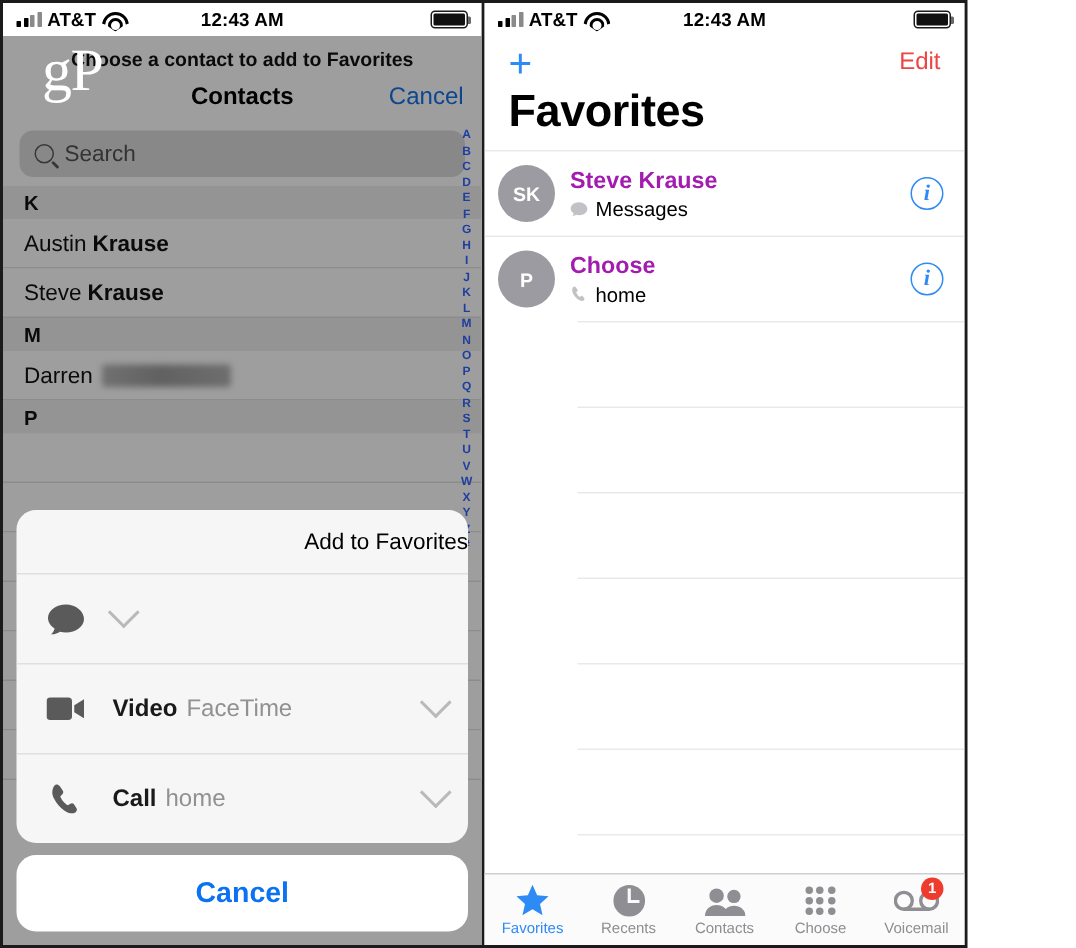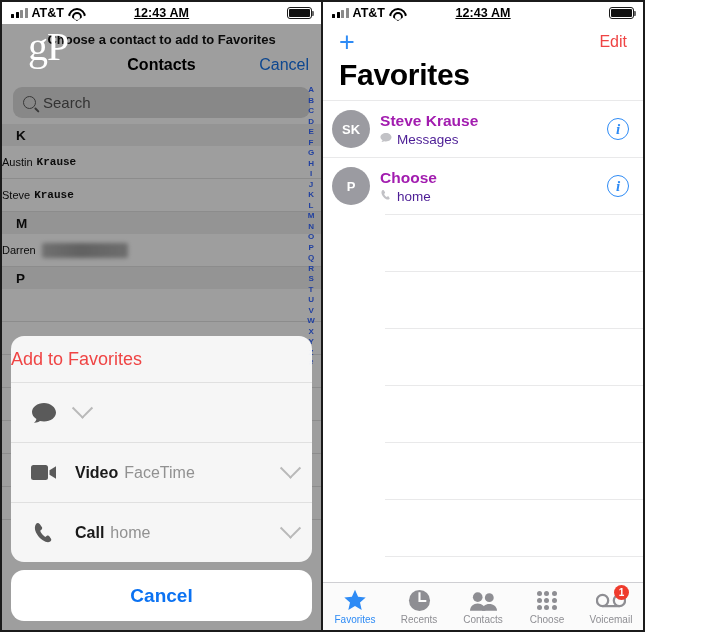--- a/index.html
+++ b/index.html
@@ -34,21 +34,21 @@
     height: 22px;
     display: flex;
     align-items: center;
     padding: 0 9px;
     font-size: 12.5px;
     font-weight: bold;
     color: #000;
     flex: 0 0 auto;
   }
   .sb-left  { display: flex; align-items: center; gap: 4px; width: 110px; }
-  .sb-mid   { flex: 1; text-align: center; letter-spacing: .1px; text-decoration: underline; }
+  .sb-mid   { flex: 1; text-align: center; letter-spacing: .1px; }
   .sb-right { width: 110px; display: flex; justify-content: flex-end; align-items: center; }
   .signal { display: flex; align-items: flex-end; gap: 1.5px; height: 10px; }
   .signal i { display: block; width: 3px; background: #000; border-radius: .5px; }
   .signal i:nth-child(1) { height: 4px; }
   .signal i:nth-child(2) { height: 6px; }
   .signal i:nth-child(3) { height: 8px; background: #8a8a8a; }
   .signal i:nth-child(4) { height: 10px; background: #8a8a8a; }
   .carrier { font-size: 12.5px; font-weight: bold; }
   .wifi { width: 14px; height: 11px; position: relative; }
   .wifi::before {
@@ -141,27 +141,27 @@
     background: #efefef;
     display: flex; align-items: center;
     padding-left: 14px;
     font-size: 13.5px;
     font-weight: bold;
     color: #111;
   }
   .contact-row {
     height: 33px;
     display: flex; align-items: center;
-    padding-left: 0;
-    font-size: 11px;
+    padding-left: 14px;
+    font-size: 15px;
     color: #111;
     border-bottom: 1px solid #e2e2e2;
     background: #fff;
   }
-  .contact-row .last { font-weight: bold; margin-left: 4px; font-family: Liberation Mono, monospace; }
+  .contact-row .last { font-weight: bold; margin-left: 4px; }
   .redacted {
     display: inline-block;
     width: 86px; height: 15px;
     margin-left: 6px;
     background: linear-gradient(90deg,#b6b6b6,#9d9d9d 45%,#b2b2b2);
     filter: blur(2px);
     border-radius: 2px;
     vertical-align: middle;
   }
 
@@ -195,23 +195,23 @@
     padding: 0 9px 9px;
     z-index: 10;
   }
   .sheet-card {
     background: rgba(250,250,250,0.96);
     border-radius: 13px;
     overflow: hidden;
     margin-bottom: 8px;
   }
   .sheet-title {
-    text-align: left;
-    font-size: 18px;
-    color: #ef4444;
+    text-align: right;
+    font-size: 15px;
+    color: #000000;
     padding: 13px 0 12px;
   }
   .sheet-item {
     display: flex; align-items: center;
     height: 60px;
     padding: 0 14px 0 18px;
     border-top: 1px solid #e0e0e0;
     gap: 16px;
   }
   .sheet-icon {
@@ -272,22 +272,22 @@
     width: 38px; height: 38px; border-radius: 50%;
     background: #9b9ba1;
     color: #fff;
     display: flex; align-items: center; justify-content: center;
     font-size: 13px; font-weight: bold;
     flex: 0 0 38px;
   }
   .fav-meta { flex: 1; display: flex; flex-direction: column; gap: 2px; }
   .fav-name { font-size: 15.5px; font-weight: bold; color: #a21caf; }
   .fav-sub {
-    font-size: 13.5px; color: #4c1d95;
-    display: flex; align-items: flex-start; gap: 5px;
+    font-size: 13.5px; color: #000000;
+    display: flex; align-items: center; gap: 5px;
   }
   .fav-sub .mini { width: 12px; height: 12px; color: #c2c2c6; display: flex; align-items: center; }
   .info-btn {
     width: 22px; height: 22px; border-radius: 50%;
     border: 1.8px solid #2e8bf5;
     color: #2e8bf5;
     display: flex; align-items: center; justify-content: center;
     font-family: "Liberation Serif", serif;
     font-size: 15px; font-weight: bold; font-style: italic;
     flex: 0 0 22px;

